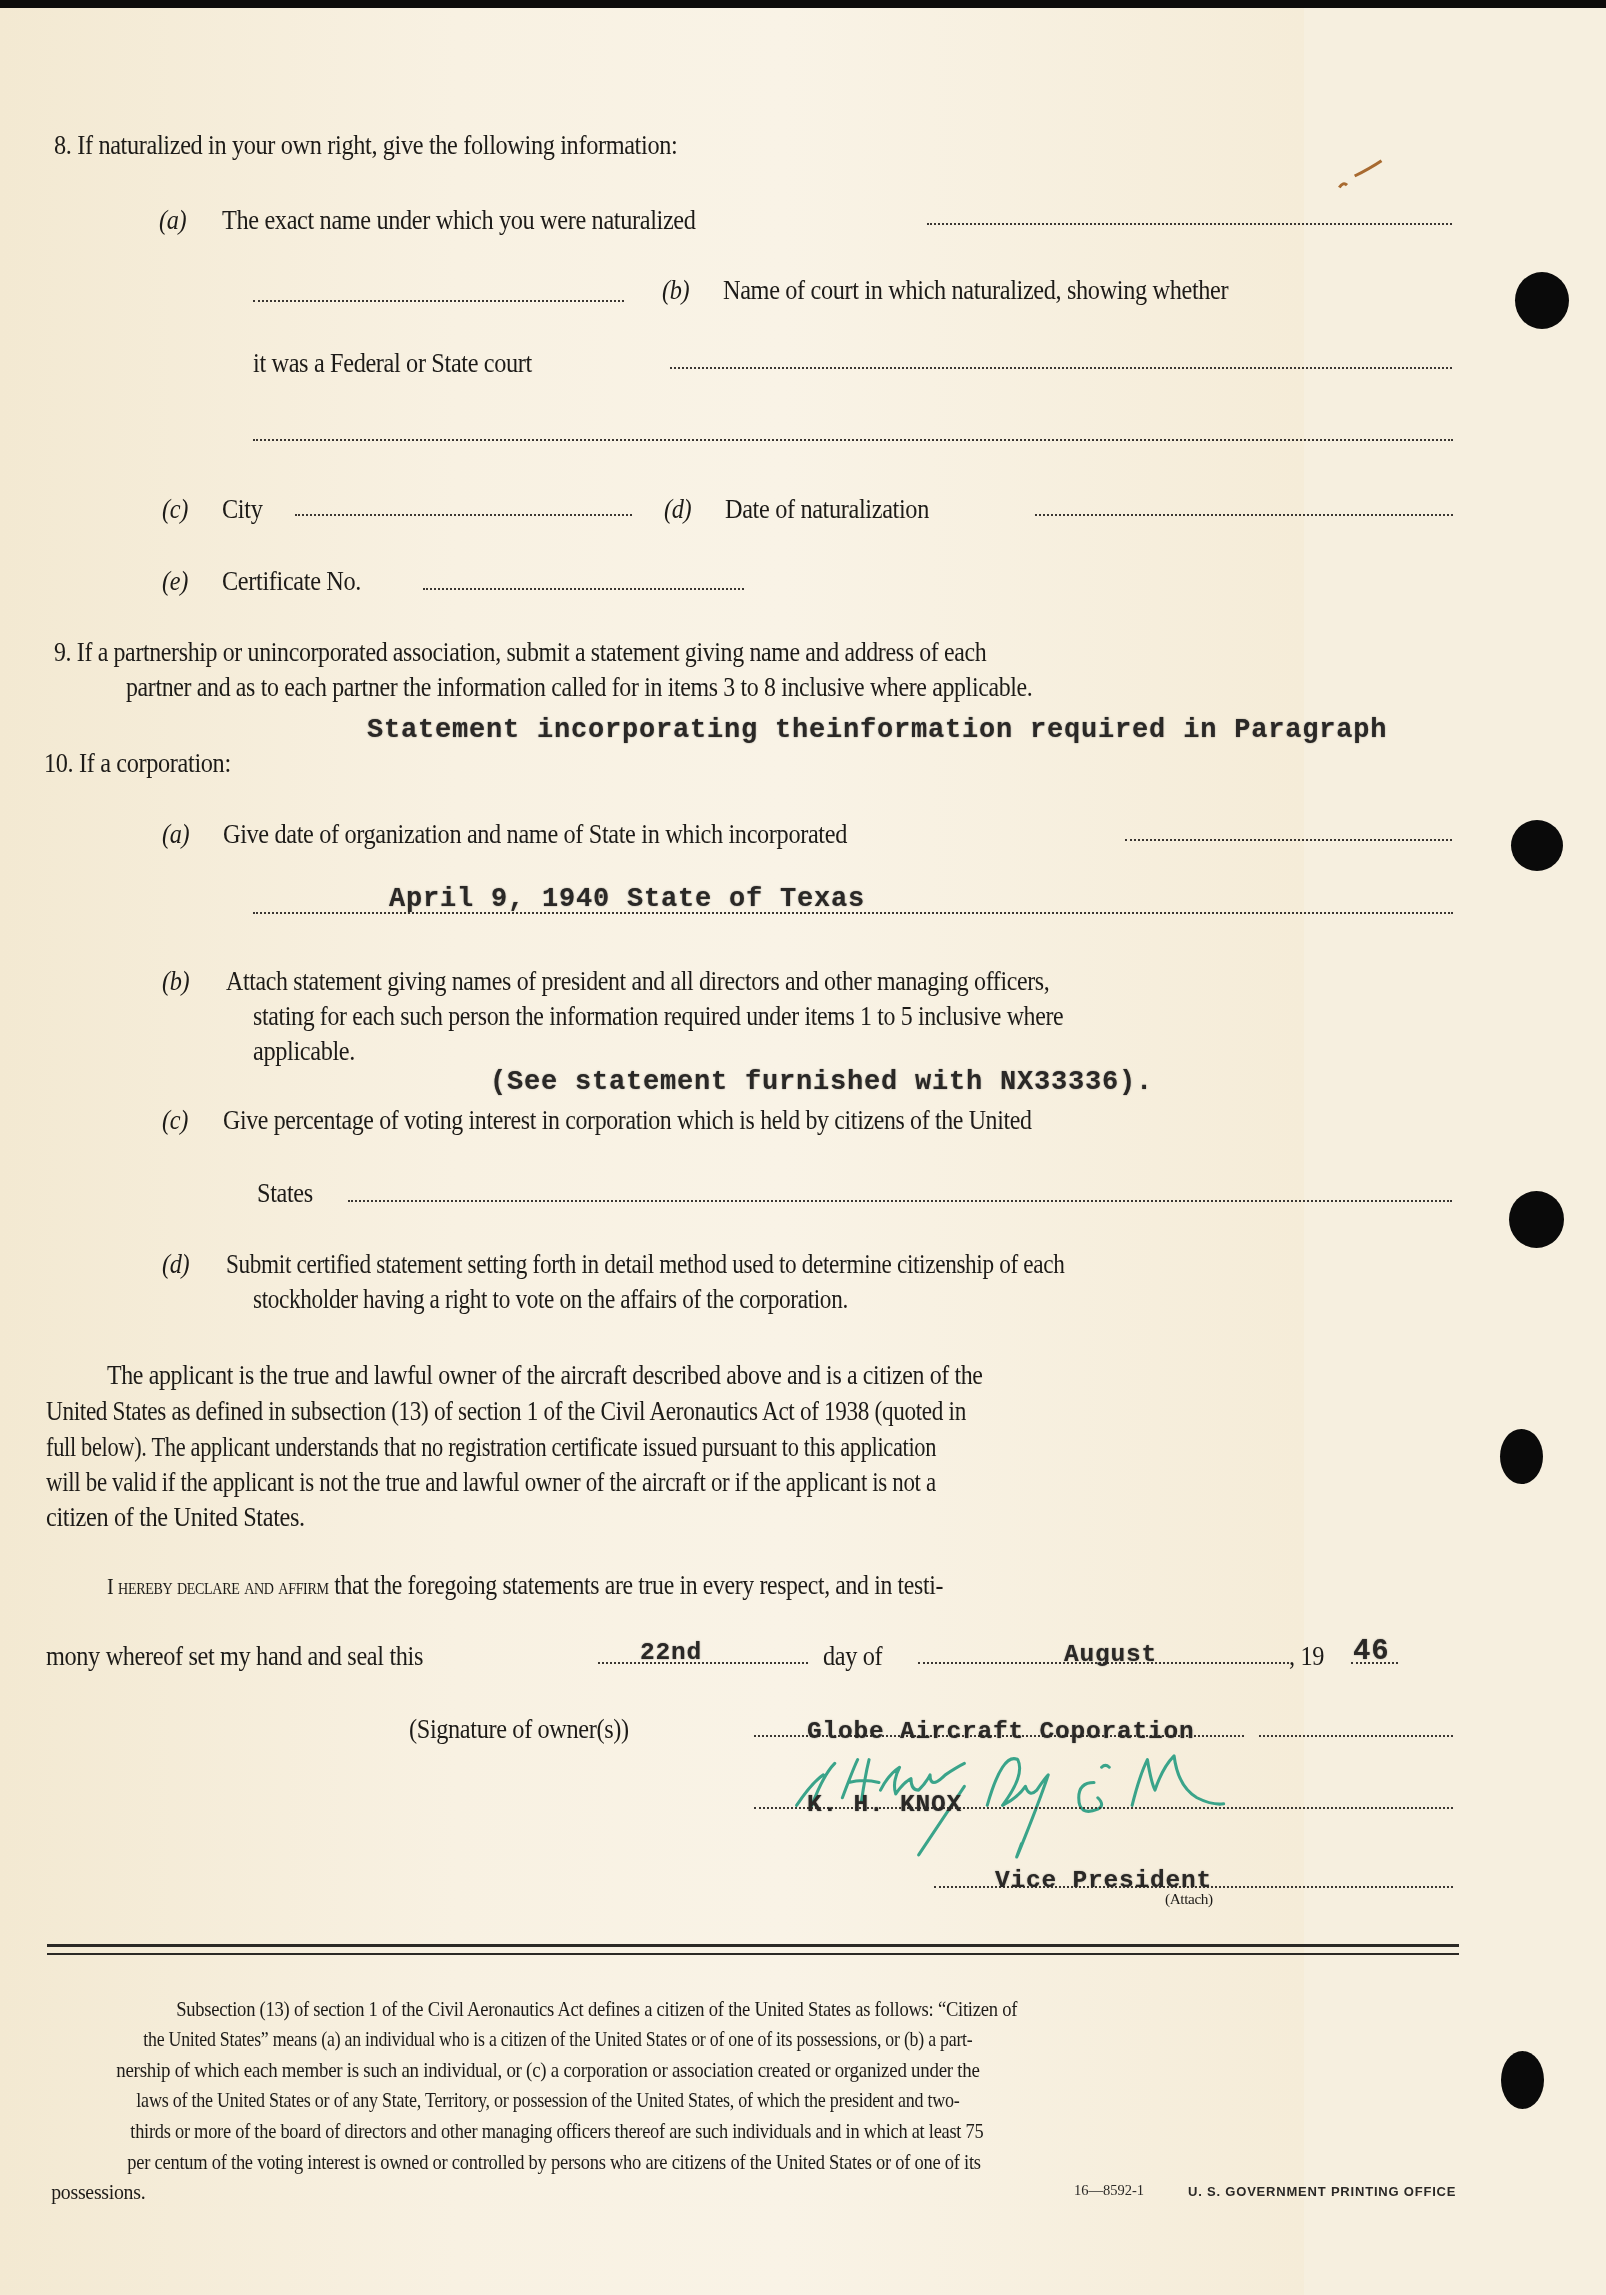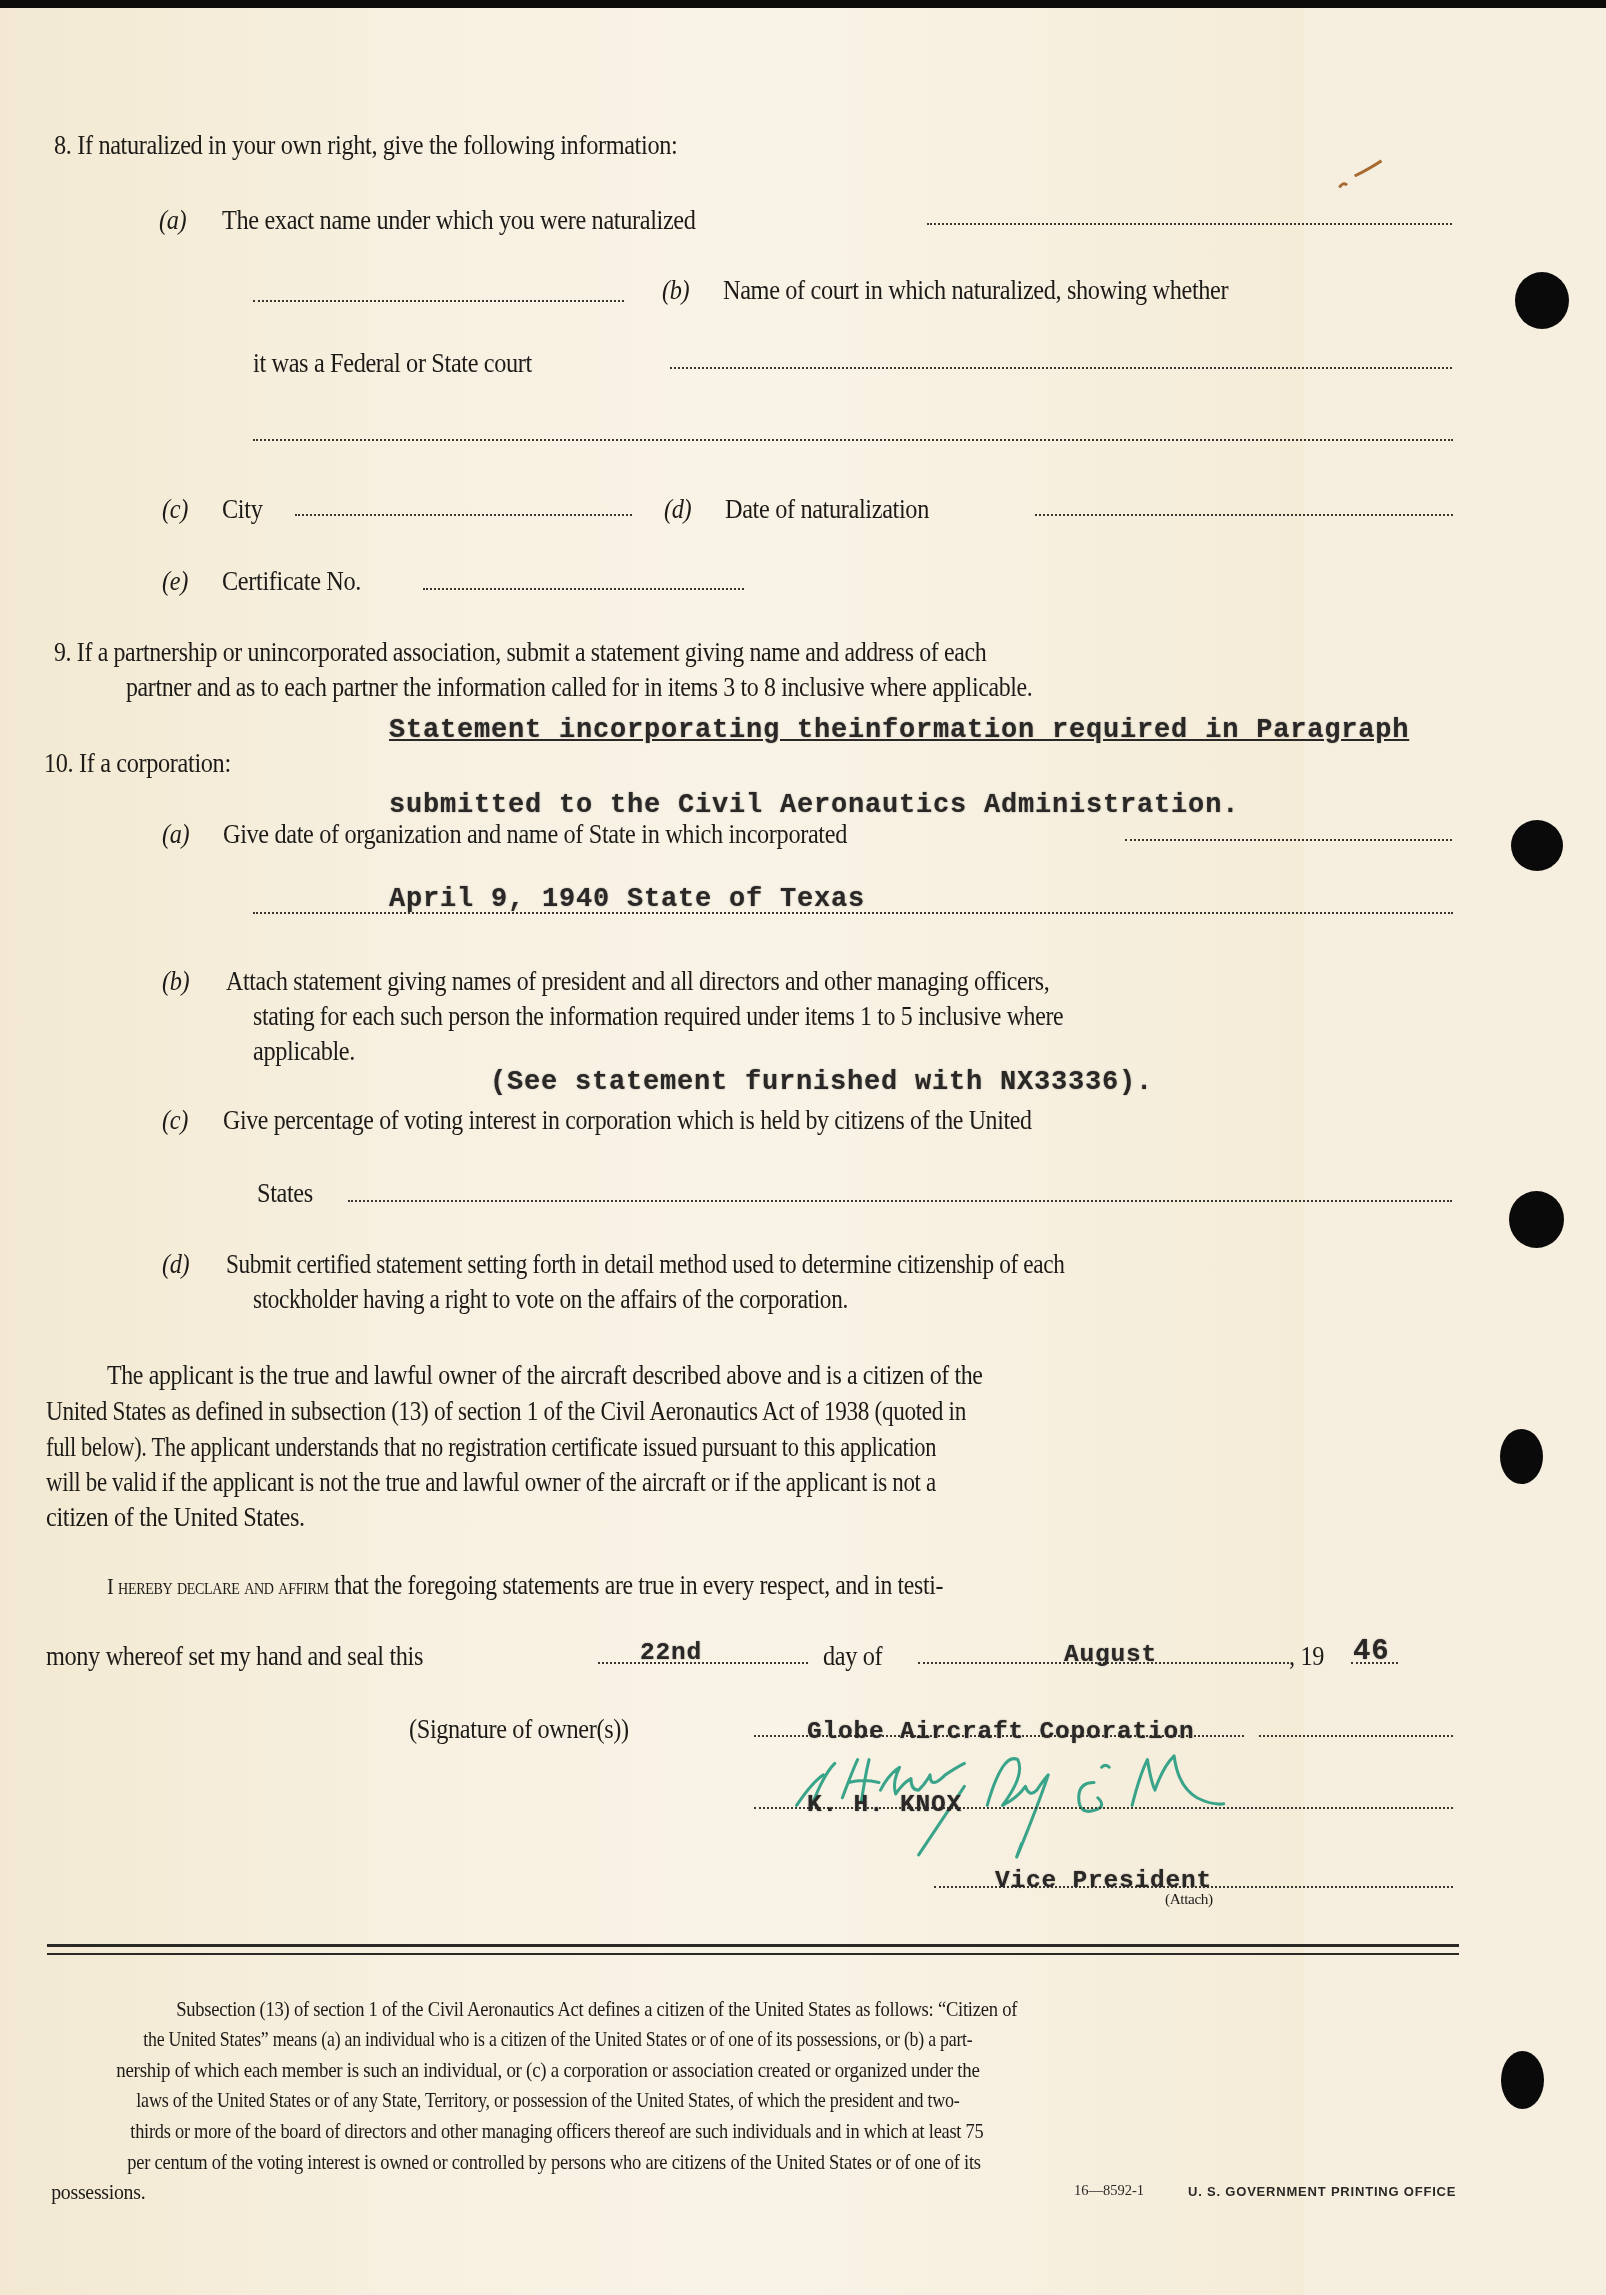--- a/index.html
+++ b/index.html
@@ -70,22 +70,21 @@
   <div class="dots" style="left:1035px;top:514px;width:418px;"></div>
 
   <div class="t cond it" style="left:162px;top:566px;">(e)</div>
   <div class="t cond" style="left:222px;top:566px;">Certificate No.</div>
   <div class="dots" style="left:423px;top:588px;width:321px;"></div>
 
   <div class="t cond" style="left:54px;top:637px;transform:scaleX(0.885);">9. If a partnership or unincorporated association, submit a statement giving name and address of each</div>
   <div class="t cond" style="left:126px;top:672px;transform:scaleX(0.885);">partner and as to each partner the information called for in items 3 to 8 inclusive where applicable.</div>
 
   <div class="t cond" style="left:44px;top:748px;">10. If a corporation:</div>
-  <div class="typed" style="left:389px;top:715px;text-decoration:underline;">Statement incorporating theinformation required in Paragraph</div>
-  <div class="typed" style="left:389px;top:790px;">submitted to the Civil Aeronautics Administration.</div>
+  <div class="typed" style="left:367px;top:715px;">Statement incorporating theinformation required in Paragraph</div>
 
   <div class="t cond it" style="left:162px;top:819px;">(a)</div>
   <div class="t cond" style="left:223px;top:819px;">Give date of organization and name of State in which incorporated</div>
   <div class="dots" style="left:1125px;top:839px;width:327px;"></div>
   <div class="typed" style="left:389px;top:884px;">April 9, 1940  State of Texas</div>
   <div class="dots" style="left:253px;top:912px;width:1200px;"></div>
 
   <div class="t cond it" style="left:162px;top:966px;">(b)</div>
   <div class="t cond" style="left:226px;top:966px;transform:scaleX(0.885);">Attach statement giving names of president and all directors and other managing officers,</div>
   <div class="t cond" style="left:253px;top:1001px;transform:scaleX(0.885);">stating for each such person the information required under items 1 to 5 inclusive where</div>

